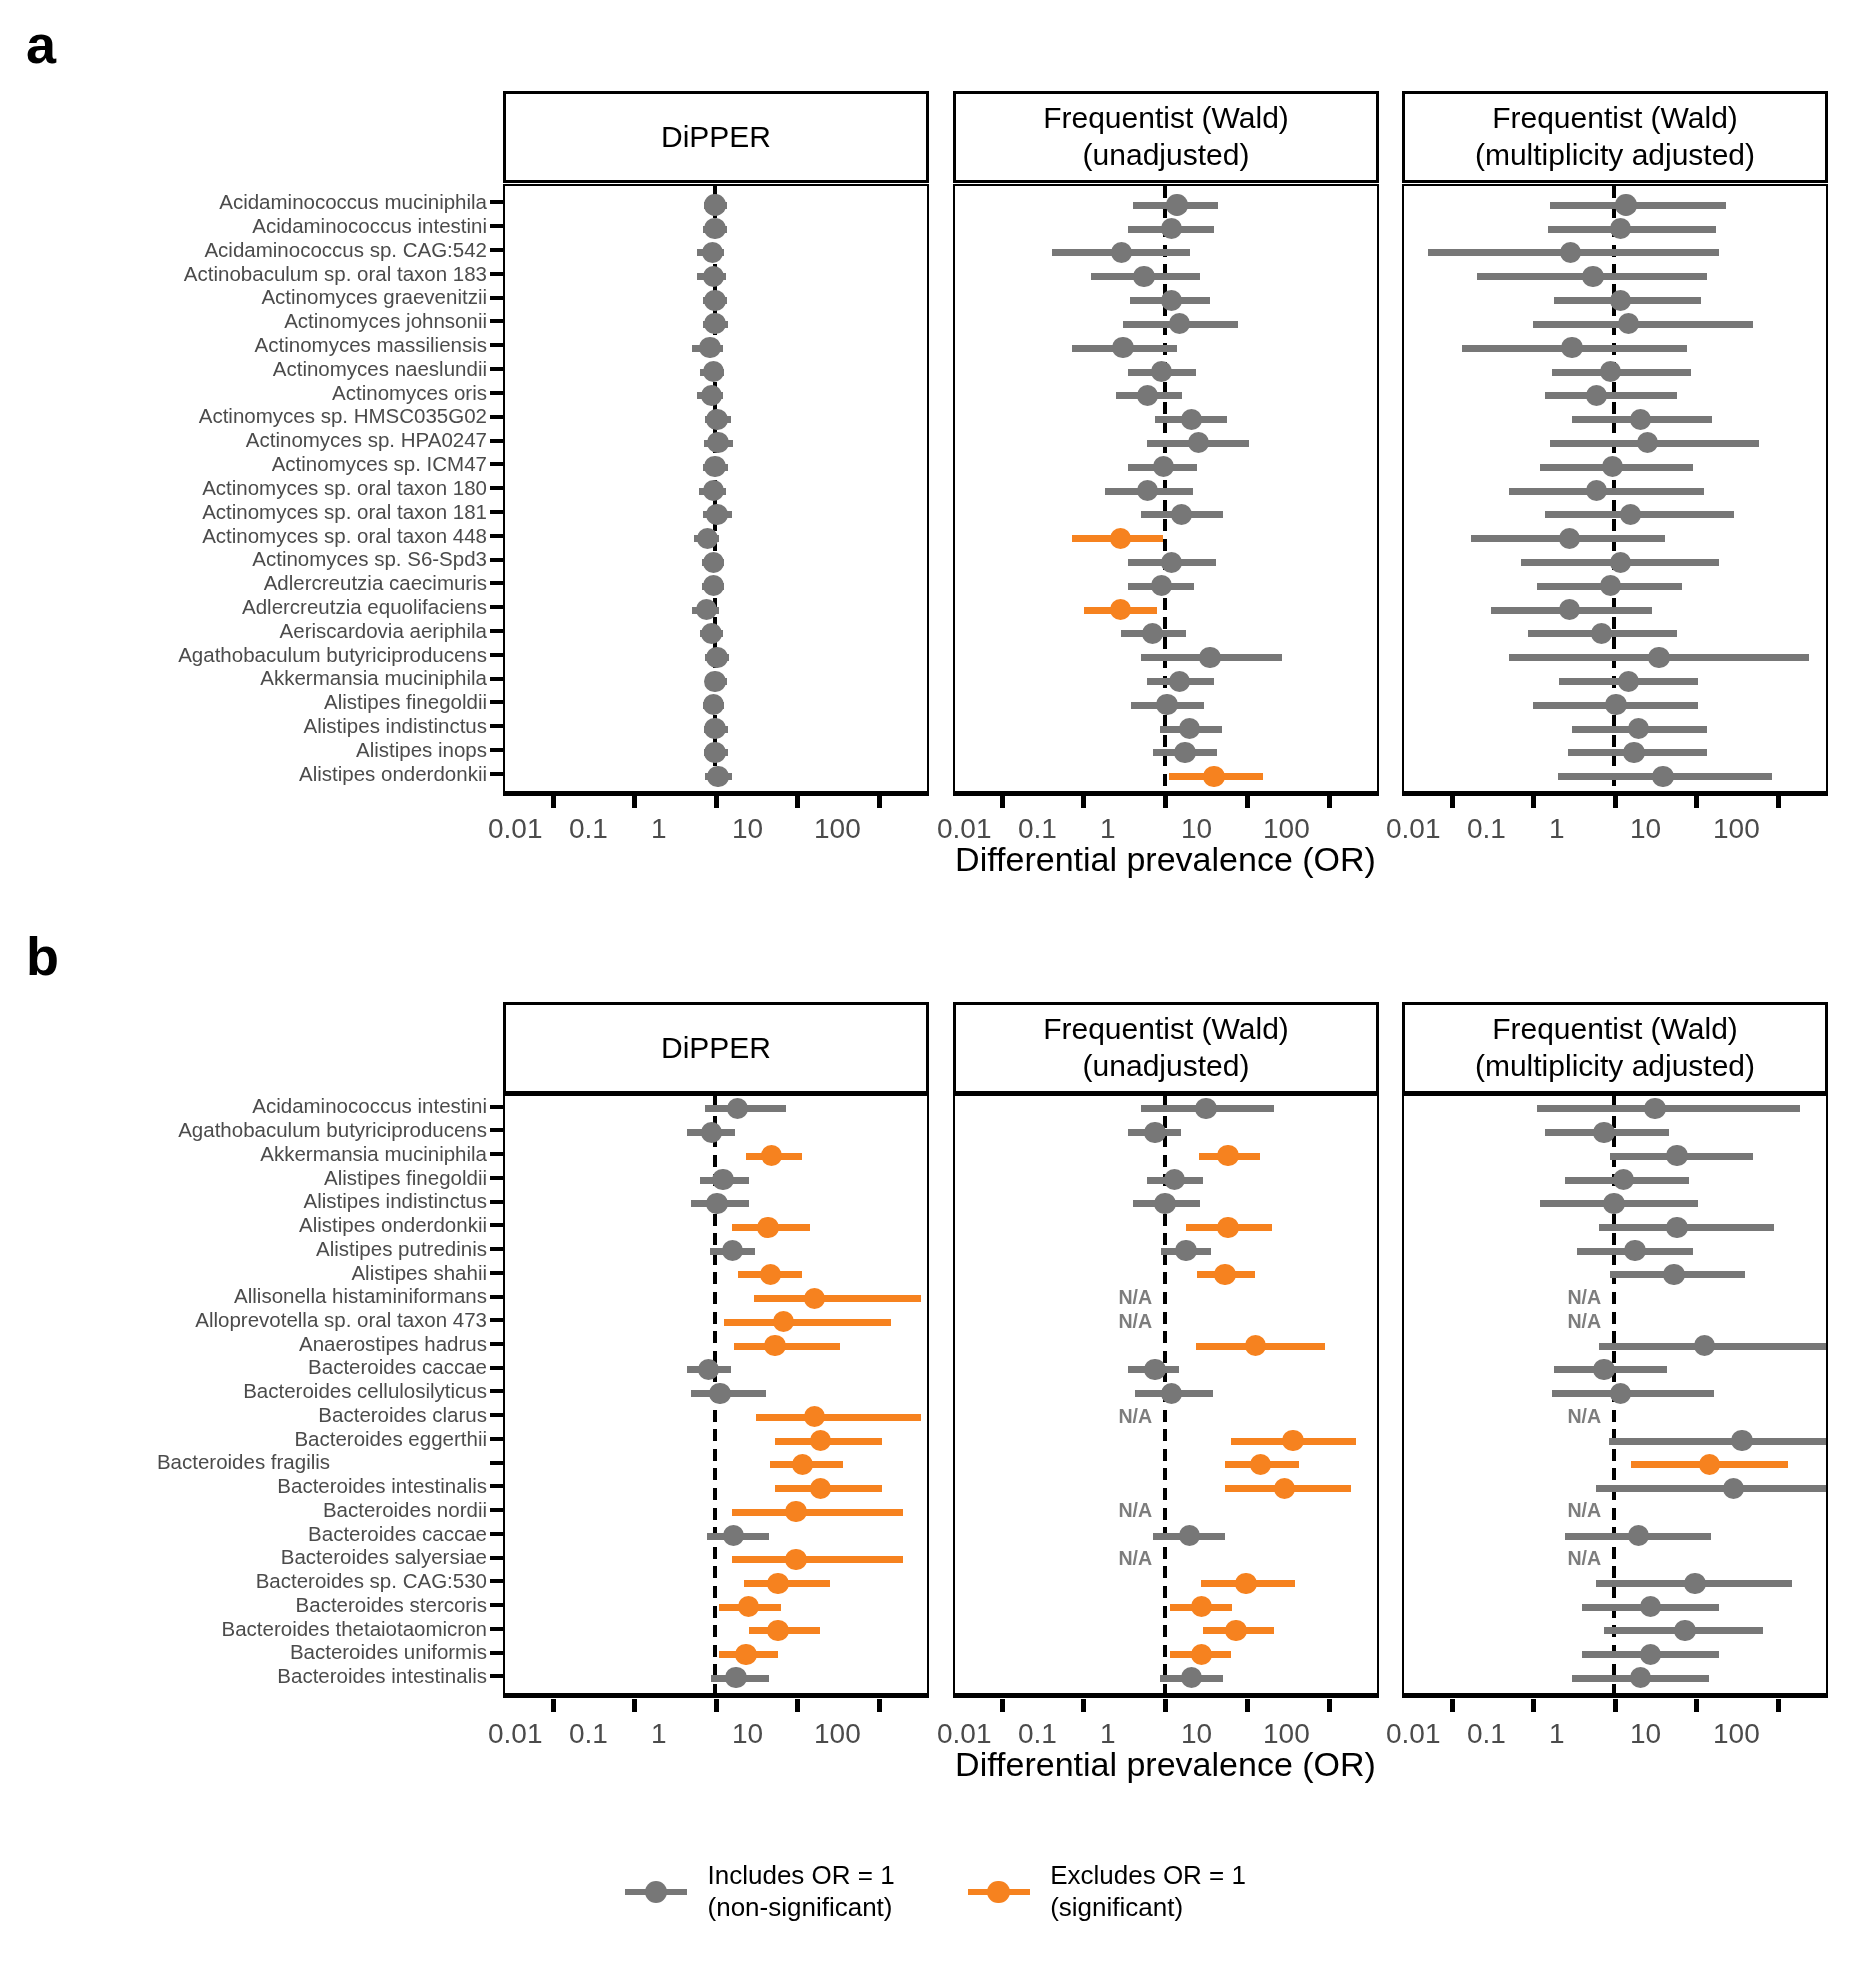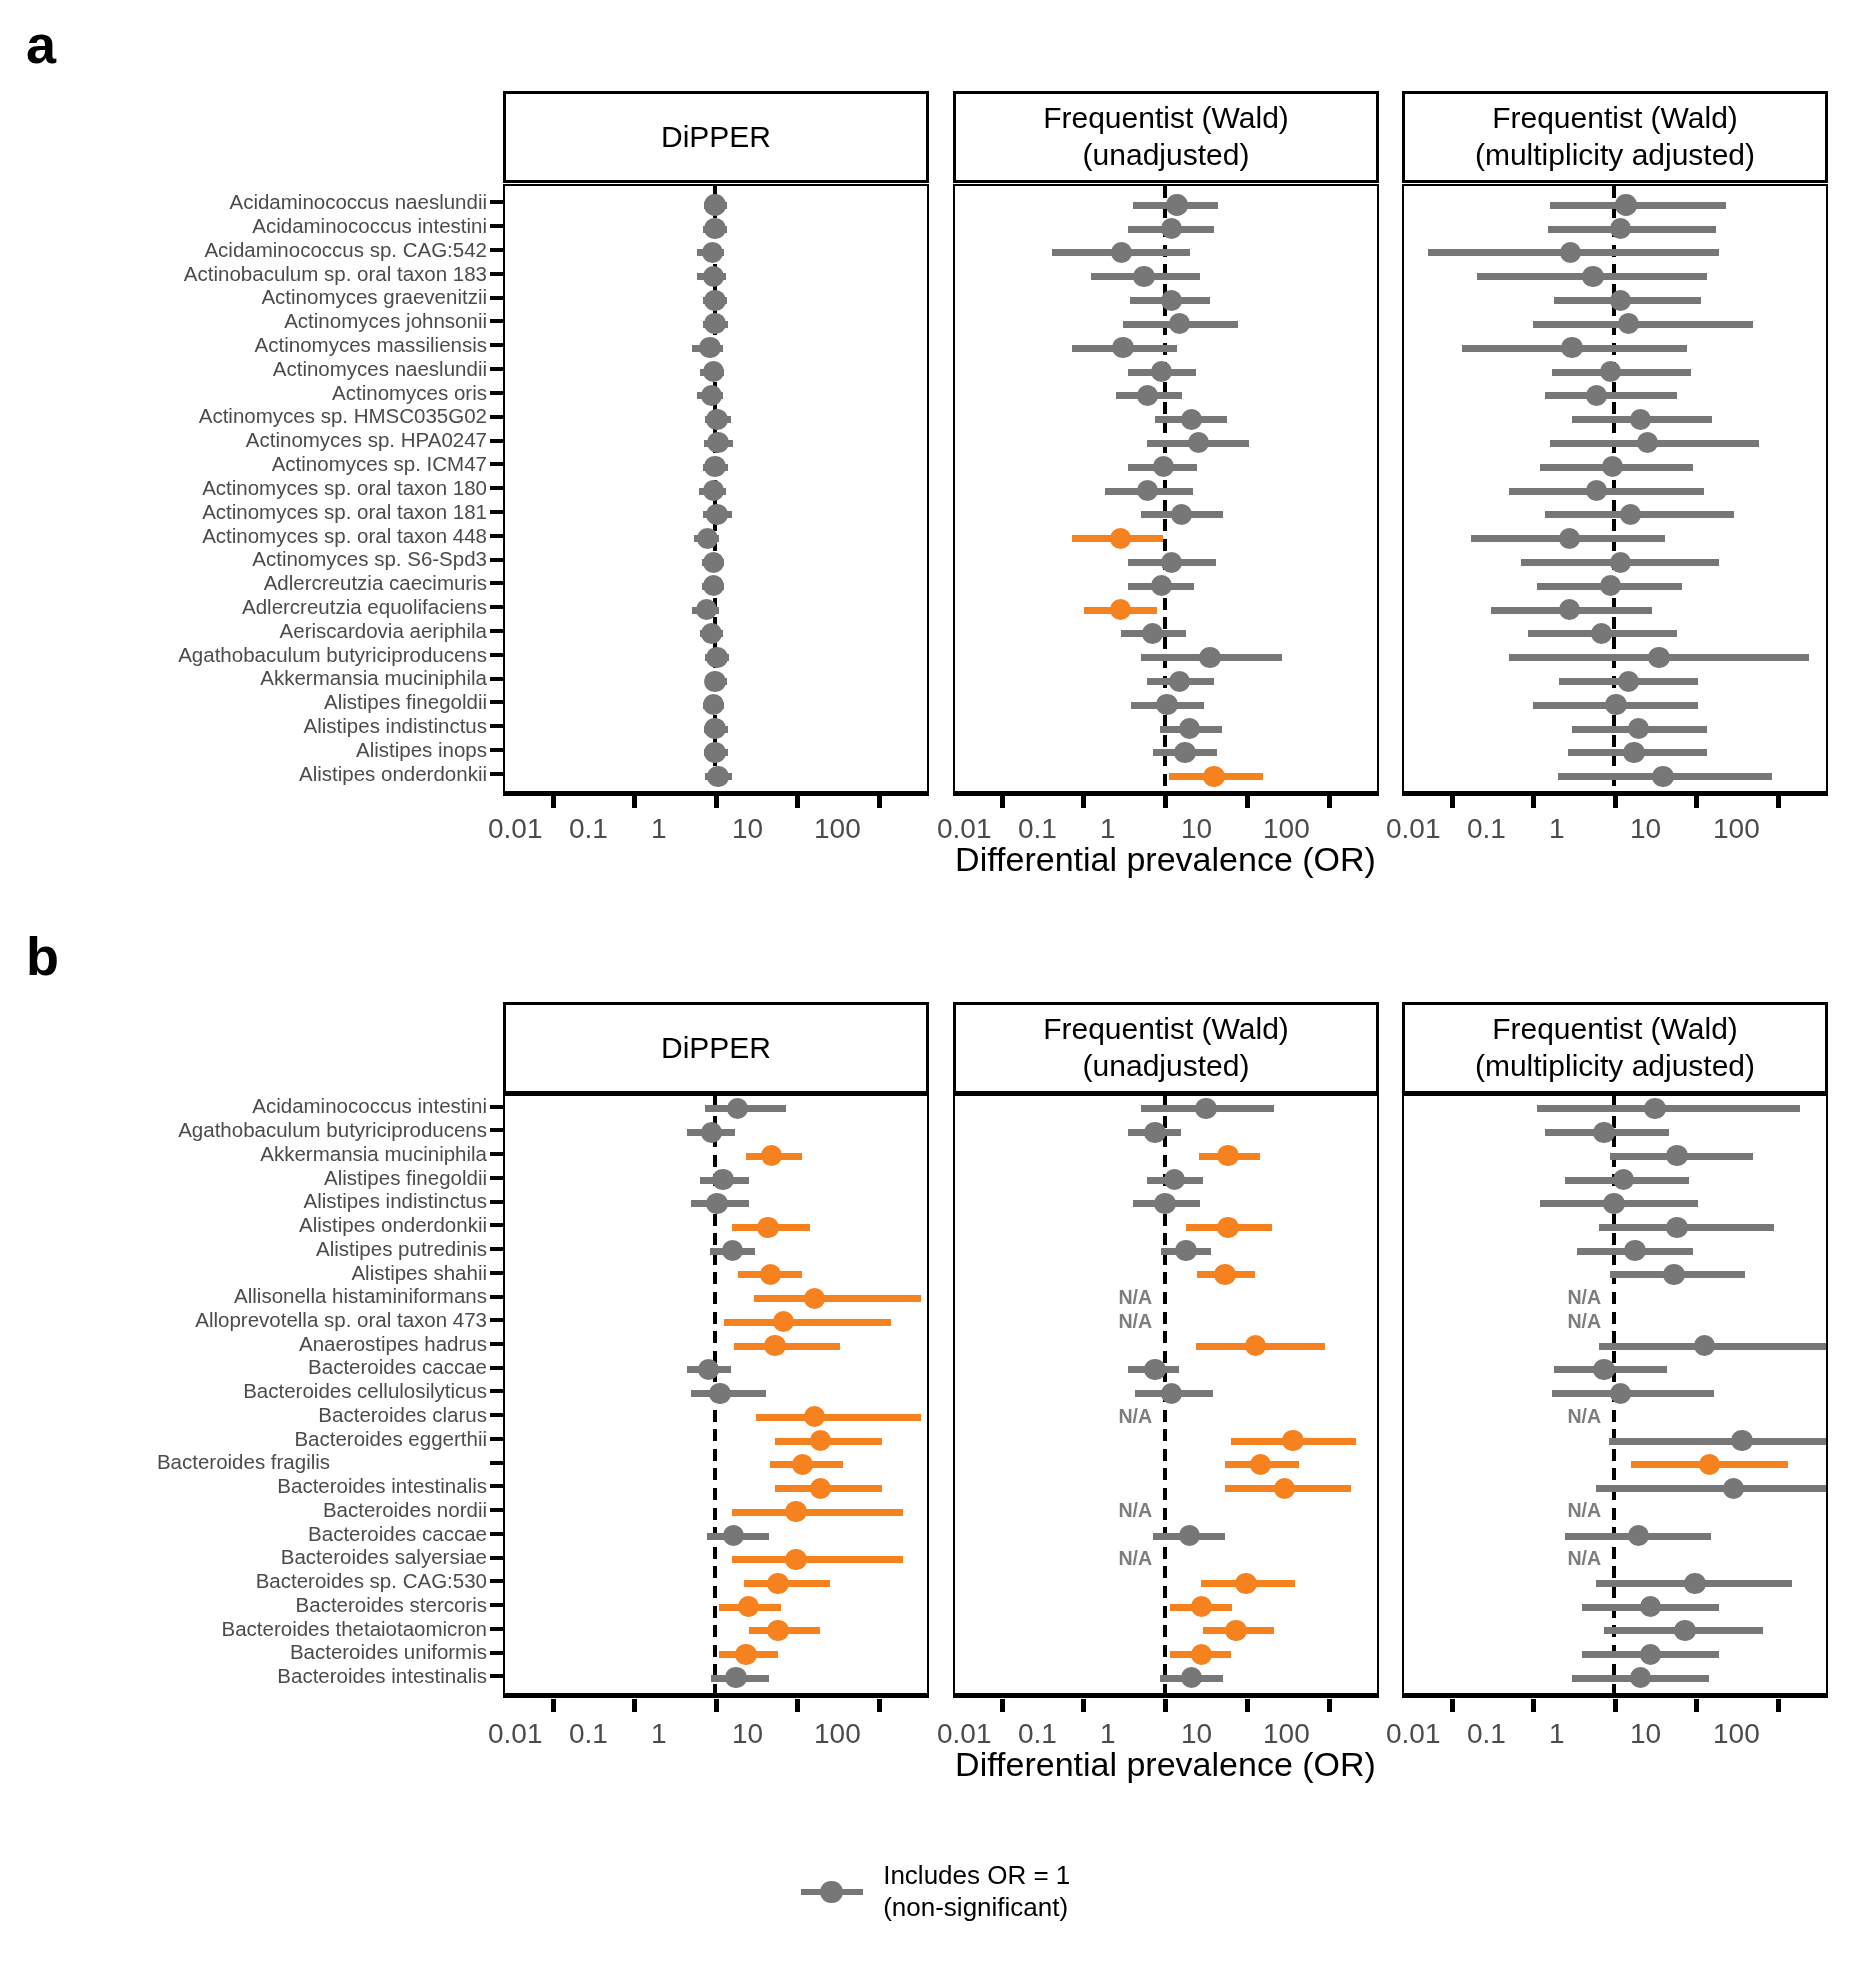--- a/index.html
+++ b/index.html
@@ -28,21 +28,21 @@
   .legend-text{font-size:26px;line-height:1.22;color:#000;}
 </style>
 </head>
 <body>
 
 <div id="canvas">
   <div class="panel-label" style="top:13px">a</div>
   <div class="panel-label" style="top:925px">b</div>
 
   <div id="built">
-      <div class="species" style="width: 487px; top: 190px;">Acidaminococcus naeslundii</div>
+      <div class="species" style="width: 487px; top: 190px;">Acidaminococcus muciniphila</div>
       <div class="ytick" style="left: 490px; top: 200px;"></div>
       <div class="species" style="width: 487px; top: 214px;">Acidaminococcus intestini</div>
       <div class="ytick" style="left: 490px; top: 224px;"></div>
       <div class="species" style="width: 487px; top: 238px;">Acidaminococcus sp. CAG:542</div>
       <div class="ytick" style="left: 490px; top: 248px;"></div>
       <div class="species" style="width: 487px; top: 262px;">Actinobaculum sp. oral taxon 183</div>
       <div class="ytick" style="left: 490px; top: 272px;"></div>
       <div class="species" style="width: 487px; top: 285px;">Actinomyces graevenitzii</div>
       <div class="ytick" style="left: 490px; top: 296px;"></div>
       <div class="species" style="width: 487px; top: 309px;">Actinomyces johnsonii</div>
@@ -534,15 +534,25 @@
     <div class="legend-item">
       <span class="legend-marker">
         <span class="legend-line" id="leg-line-0" style="background: rgb(119, 119, 119);"></span>
           <span class="legend-dot" id="leg-dot-0" style="background: rgb(119, 119, 119);"></span>
       </span>
       <span class="legend-text">
         <div>Includes OR = 1</div>
         <div>(non-significant)</div>
       </span>
     </div>
+    <div class="legend-item">
+      <span class="legend-marker">
+        <span class="legend-line" id="leg-line-1" style="background: rgb(246, 130, 31);"></span>
+          <span class="legend-dot" id="leg-dot-1" style="background: rgb(246, 130, 31);"></span>
+      </span>
+      <span class="legend-text">
+        <div>Excludes OR = 1</div>
+        <div>(significant)</div>
+      </span>
+    </div>
   </div>
 </div>
 
 
 </body></html>

